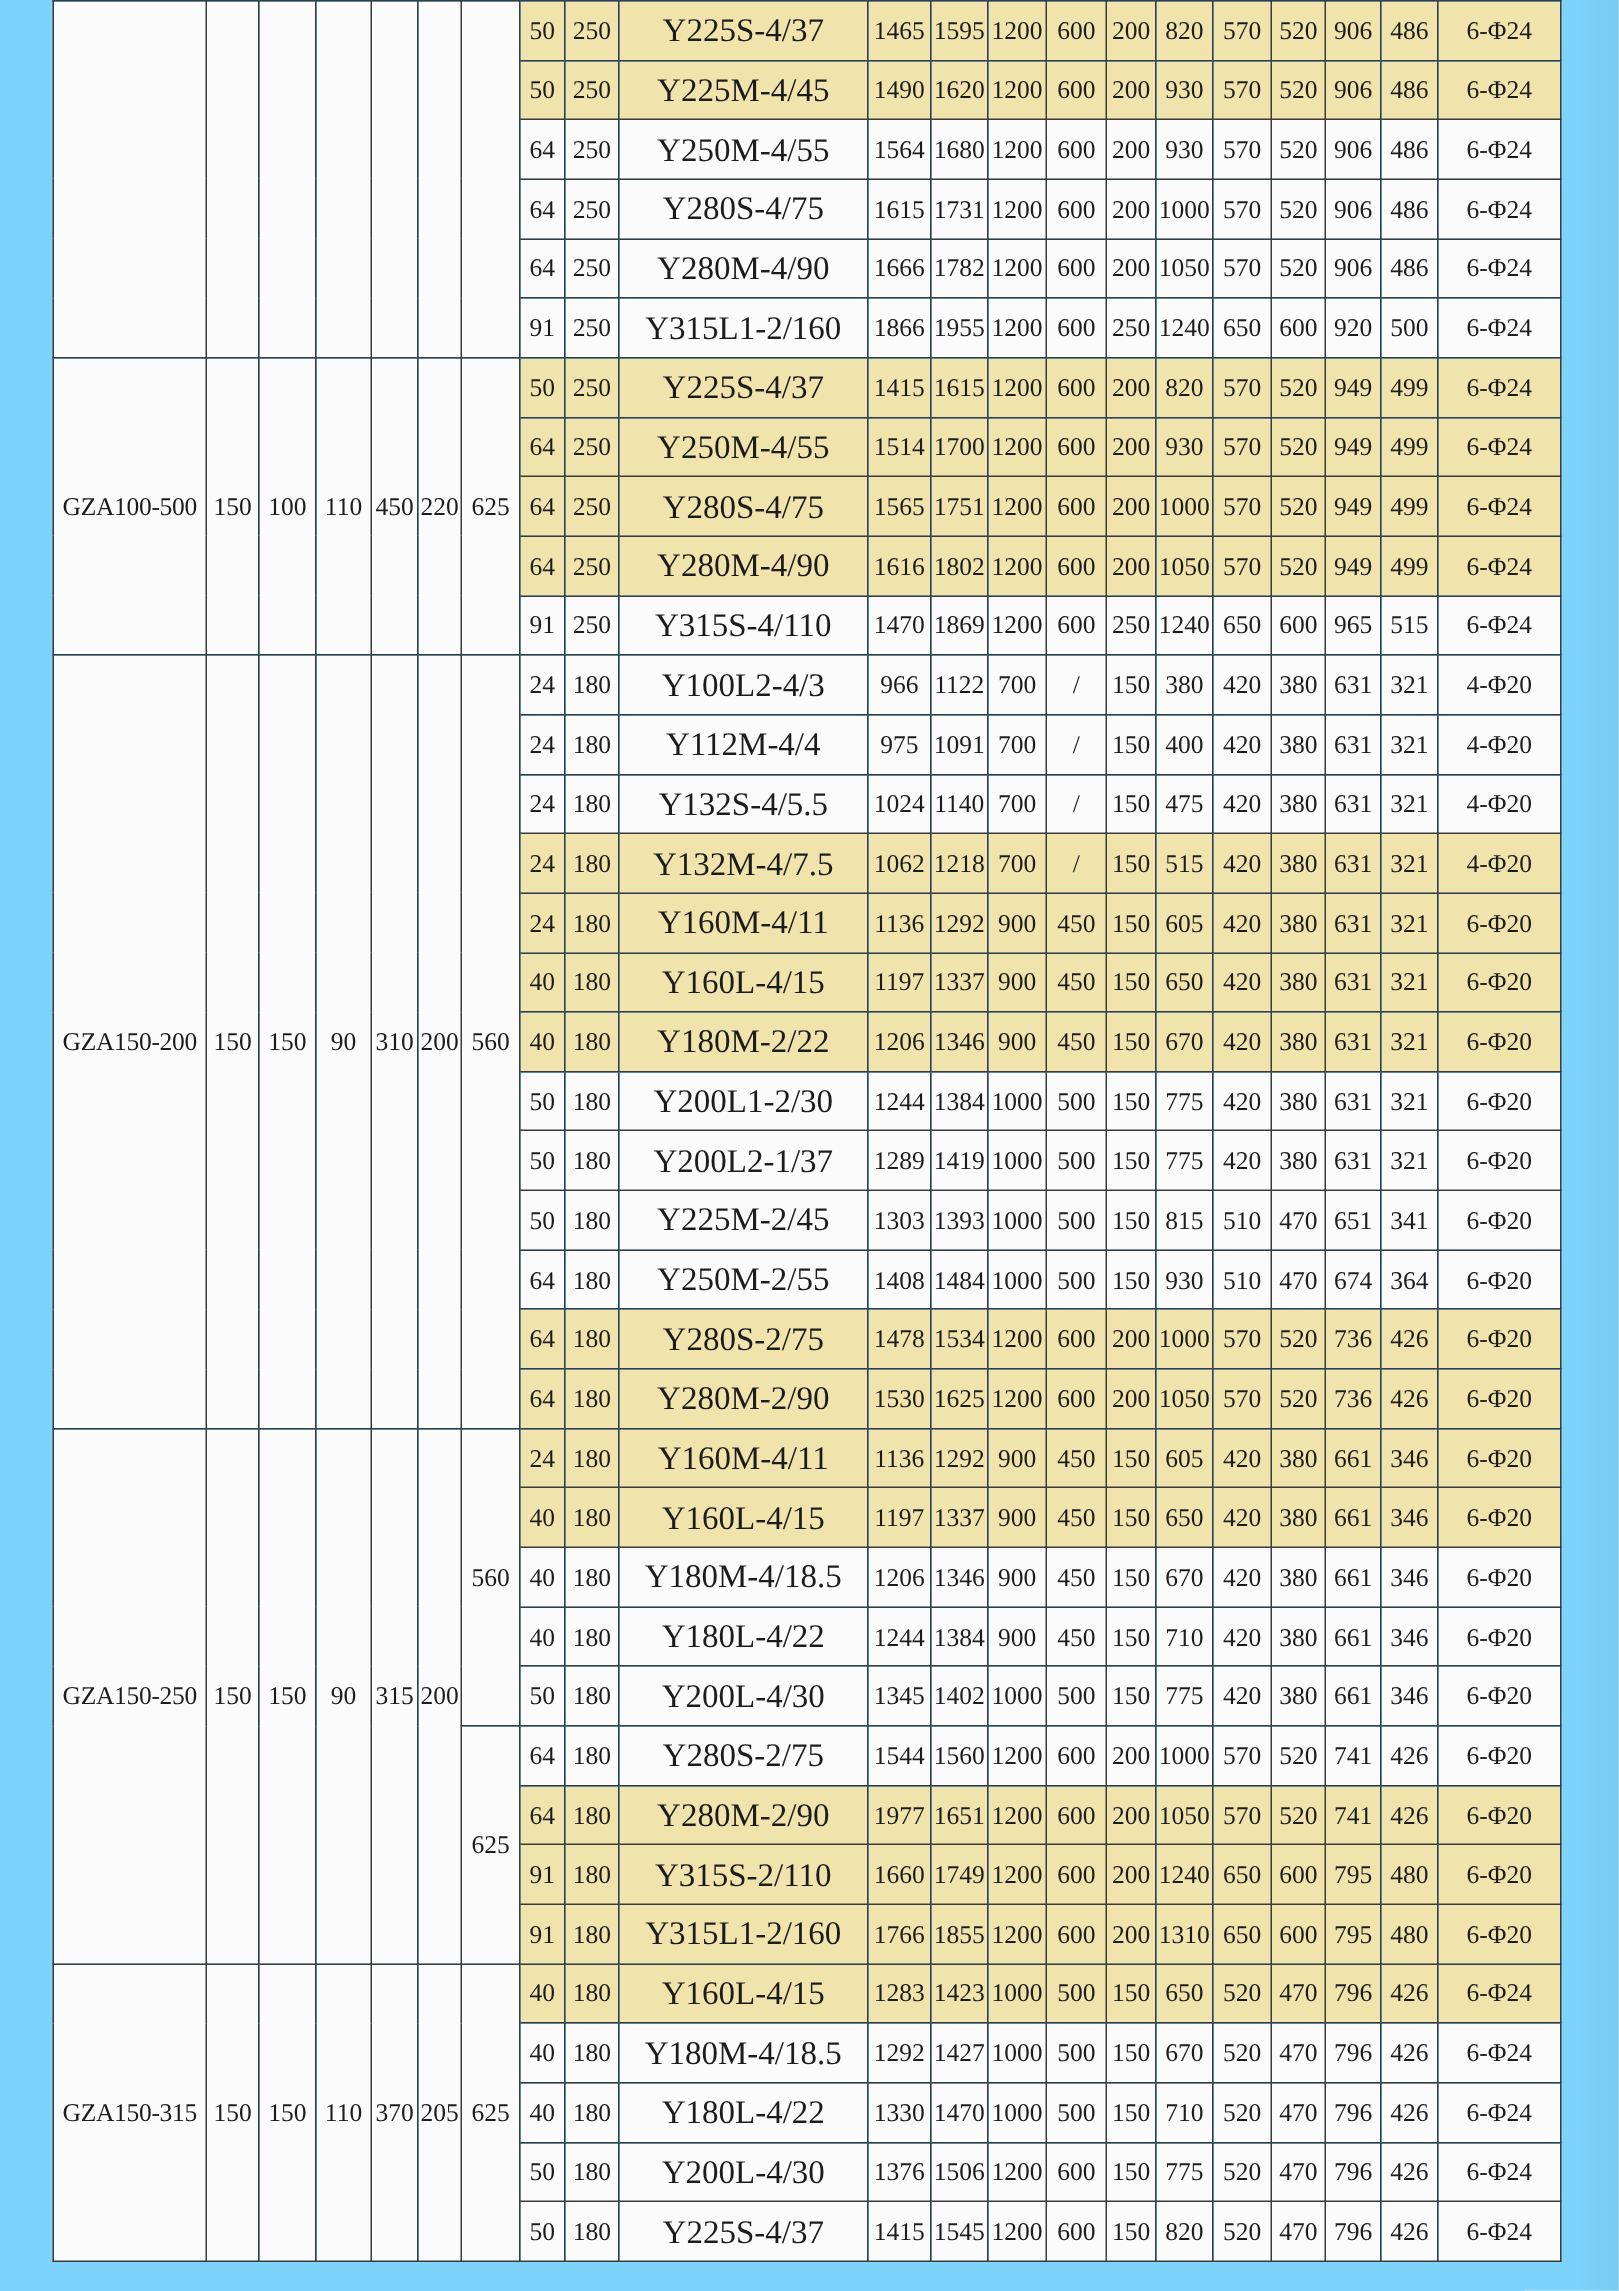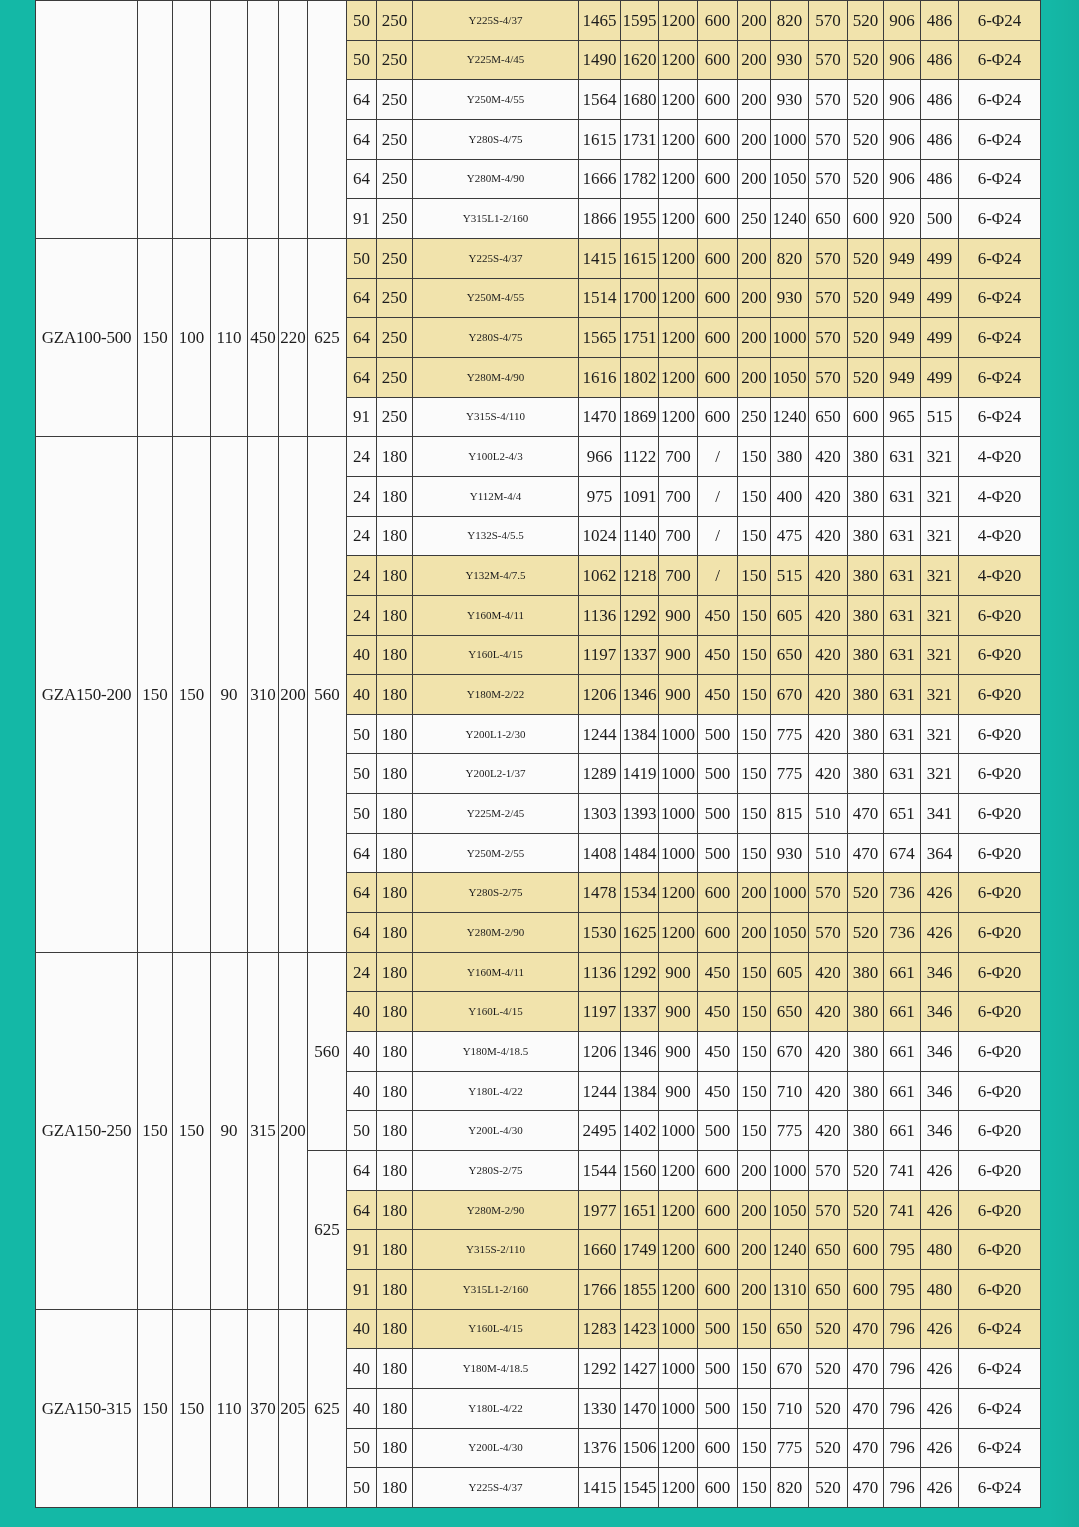--- a/index.html
+++ b/index.html
@@ -11,21 +11,21 @@
   html,body{margin:0;padding:0;}
   body{
     width:1079px;height:1527px;
     background:#ffffff;
     font-family:"Liberation Serif","DejaVu Serif",serif;
     position:relative;
     overflow:hidden;
   }
   .page{
     position:absolute;inset:0;
-    background:#14b8a6;
+    background:#7dd3fc;
   }
   .page::after{ 
     content:"";position:absolute;top:0;right:0;width:30px;height:100%;
     background:linear-gradient(to right, rgba(0,0,0,0), rgba(0,0,0,0.04));
     pointer-events:none;
   }
   table.spec-table{
     position:absolute;left:35px;top:0;
     width:1005px;height:1508px;
     border-collapse:collapse;
@@ -39,21 +39,21 @@
     color:var(--text);
     background:var(--row);
     padding:0;
     white-space:nowrap;
     overflow:hidden;
     line-height:1;
   }
   .spec-table td.hl{background:var(--hl);}
   .spec-table td.merged{background:var(--row);}
   .spec-table td.model{font-size:17px;letter-spacing:-0.2px;margin-top:16px;}
-  .spec-table td.motor{font-size:11px;}
+  .spec-table td.motor{font-size:22px;}
 </style>
 </head>
 <body>
 
 <div class="page">
   <table class="spec-table">
     <colgroup>
       <col style="width:102px">
         <col style="width:35px">
         <col style="width:38px">
@@ -550,21 +550,21 @@
           <td>420</td>
           <td>380</td>
           <td>661</td>
           <td>346</td>
           <td>6-Φ20</td>
         </tr>
         <tr>
           <td>50</td>
           <td>180</td>
           <td class="motor">Y200L-4/30</td>
-          <td>2495</td>
+          <td>1345</td>
           <td>1402</td>
           <td>1000</td>
           <td>500</td>
           <td>150</td>
           <td>775</td>
           <td>420</td>
           <td>380</td>
           <td>661</td>
           <td>346</td>
           <td>6-Φ20</td>

